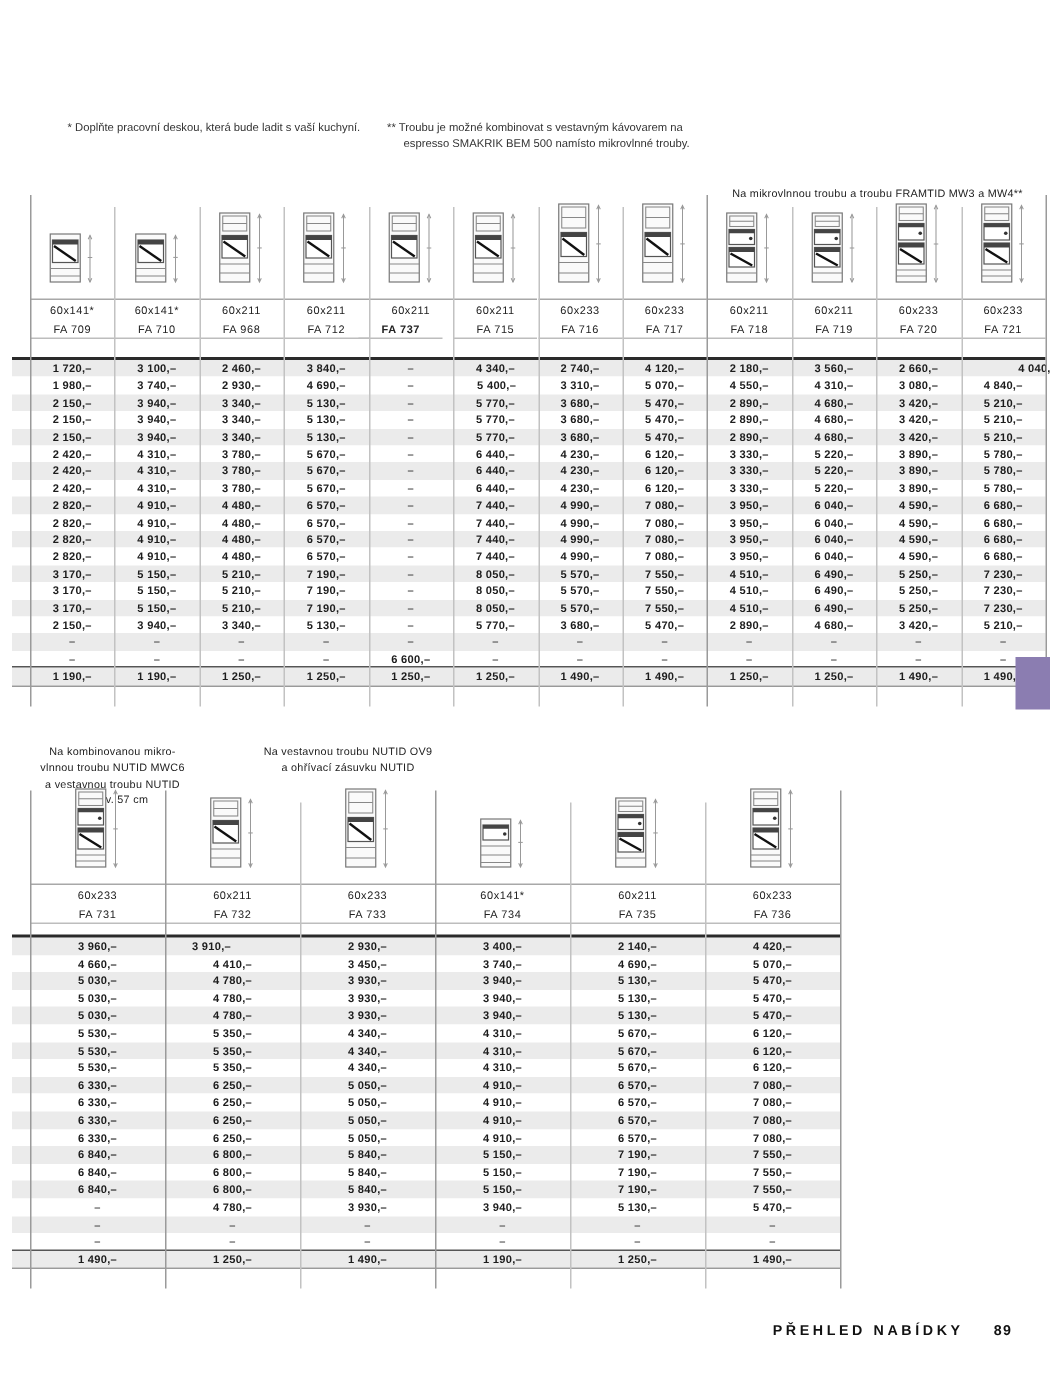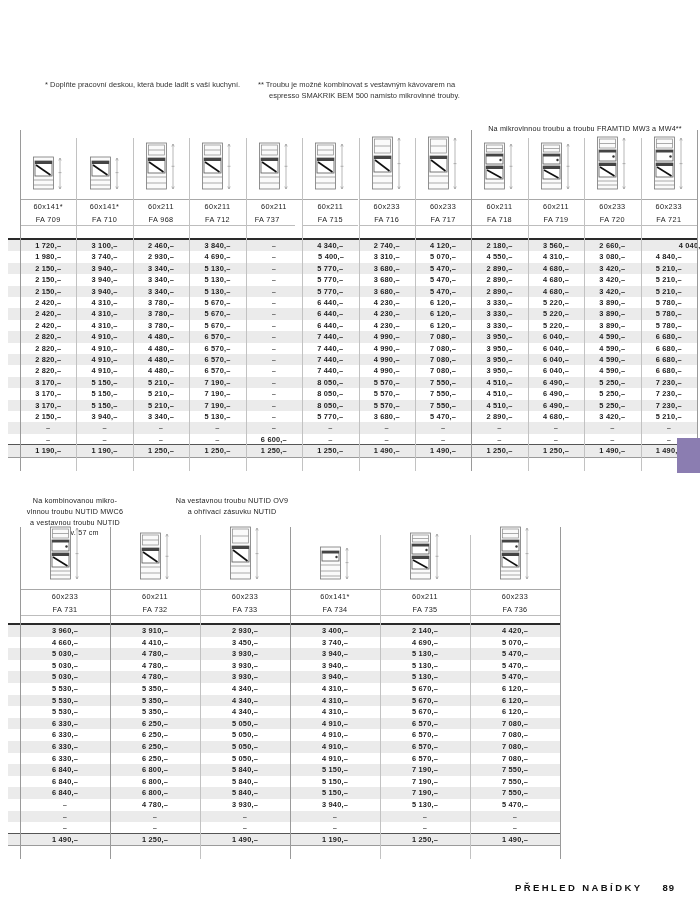--- a/index.html
+++ b/index.html
@@ -392,21 +392,21 @@
             <rect x="6" y="17" width="17" height="3" fill="#444"></rect>
             <line x1="7" y1="21" x2="21.5" y2="31" stroke="#111" stroke-width="1.6"></line>
             <line x1="4.5" y1="36" x2="24.5" y2="36" stroke="#888" stroke-width="0.7"></line>
             <line x1="4.5" y1="42" x2="24.5" y2="42" stroke="#888" stroke-width="0.7"></line>
             <line x1="31" y1="3" x2="31" y2="48" stroke="#999" stroke-width="0.7"></line>
             <path d="M29.8 5.5 L31 3 L32.2 5.5 M29.8 45.5 L31 48 L32.2 45.5" fill="none" stroke="#999" stroke-width="0.7"></path>
             <line x1="29.5" y1="25.3" x2="32.5" y2="25.3" stroke="#999" stroke-width="0.7"></line>
           </svg></span>
       </div>
       <div class="clabel" style="left:225.7px;width:56.4px;top:62px;">60x211</div>
-      <div class="clabel code" style="left:219px;width:56.4px;top:75px;">FA 737</div>
+      <div class="clabel code" style="left:219px;width:56.4px;top:75px;font-weight:bold;">FA 737</div>
       <div class="chead" style="left:282.1px;width:56.4px;height:62px;">
         <span class="cab"><svg width="38" height="52" viewBox="0 0 38 52" xmlns="http://www.w3.org/2000/svg">
             <rect x="4.5" y="2" width="20" height="46" fill="#fafafa" stroke="#777" stroke-width="0.8"></rect>
             <rect x="6.5" y="4" width="16" height="10" fill="none" stroke="#888" stroke-width="0.7"></rect>
             <line x1="6.5" y1="9" x2="22.5" y2="9" stroke="#888" stroke-width="0.7"></line>
             <rect x="6" y="17" width="17" height="15" fill="#fff" stroke="#555" stroke-width="0.8"></rect>
             <rect x="6" y="17" width="17" height="3" fill="#444"></rect>
             <line x1="7" y1="21" x2="21.5" y2="31" stroke="#111" stroke-width="1.6"></line>
             <line x1="4.5" y1="36" x2="24.5" y2="36" stroke="#888" stroke-width="0.7"></line>
             <line x1="4.5" y1="42" x2="24.5" y2="42" stroke="#888" stroke-width="0.7"></line>
@@ -550,21 +550,21 @@
   <div class="s2hdr s2hdr-1">Na kombinovanou mikro-
 vlnnou troubu NUTID MWC6
 a vestavnou troubu NUTID
 OV9, v. 57 cm</div>
   <div class="s2hdr s2hdr-2">Na vestavnou troubu NUTID OV9
 a ohřívací zásuvku NUTID</div>
 
   <div id="table2" class="ptable" style="left: 20px; top: 535px; width: 540px; height: 326.4px;">
       <div class="trow odd" style="top: 90px; height: 11.6px; left: -12px; width: 552px; background: rgb(235, 235, 235);">
         <span class="cell" style="left:12.0px;width:90.0px;line-height:11.6px;">3 960,–</span>
-        <span class="cell" style="left:102.0px;width:90.0px;line-height:11.6px;">3 910,–</span>
+        <span class="cell" style="left:88px;width:90.0px;line-height:11.6px;">3 910,–</span>
         <span class="cell" style="left:192.0px;width:90.0px;line-height:11.6px;">2 930,–</span>
         <span class="cell" style="left:282.0px;width:90.0px;line-height:11.6px;">3 400,–</span>
         <span class="cell" style="left:372.0px;width:90.0px;line-height:11.6px;">2 140,–</span>
         <span class="cell" style="left:462.0px;width:90.0px;line-height:11.6px;">4 420,–</span>
       </div>
       <div class="trow even" style="top:101.6px;height:11.6px;left:-12px;width:552px;">
         <span class="cell" style="left:12.0px;width:90.0px;line-height:11.6px;">4 660,–</span>
         <span class="cell" style="left:102.0px;width:90.0px;line-height:11.6px;">4 410,–</span>
         <span class="cell" style="left:192.0px;width:90.0px;line-height:11.6px;">3 450,–</span>
         <span class="cell" style="left:282.0px;width:90.0px;line-height:11.6px;">3 740,–</span>

